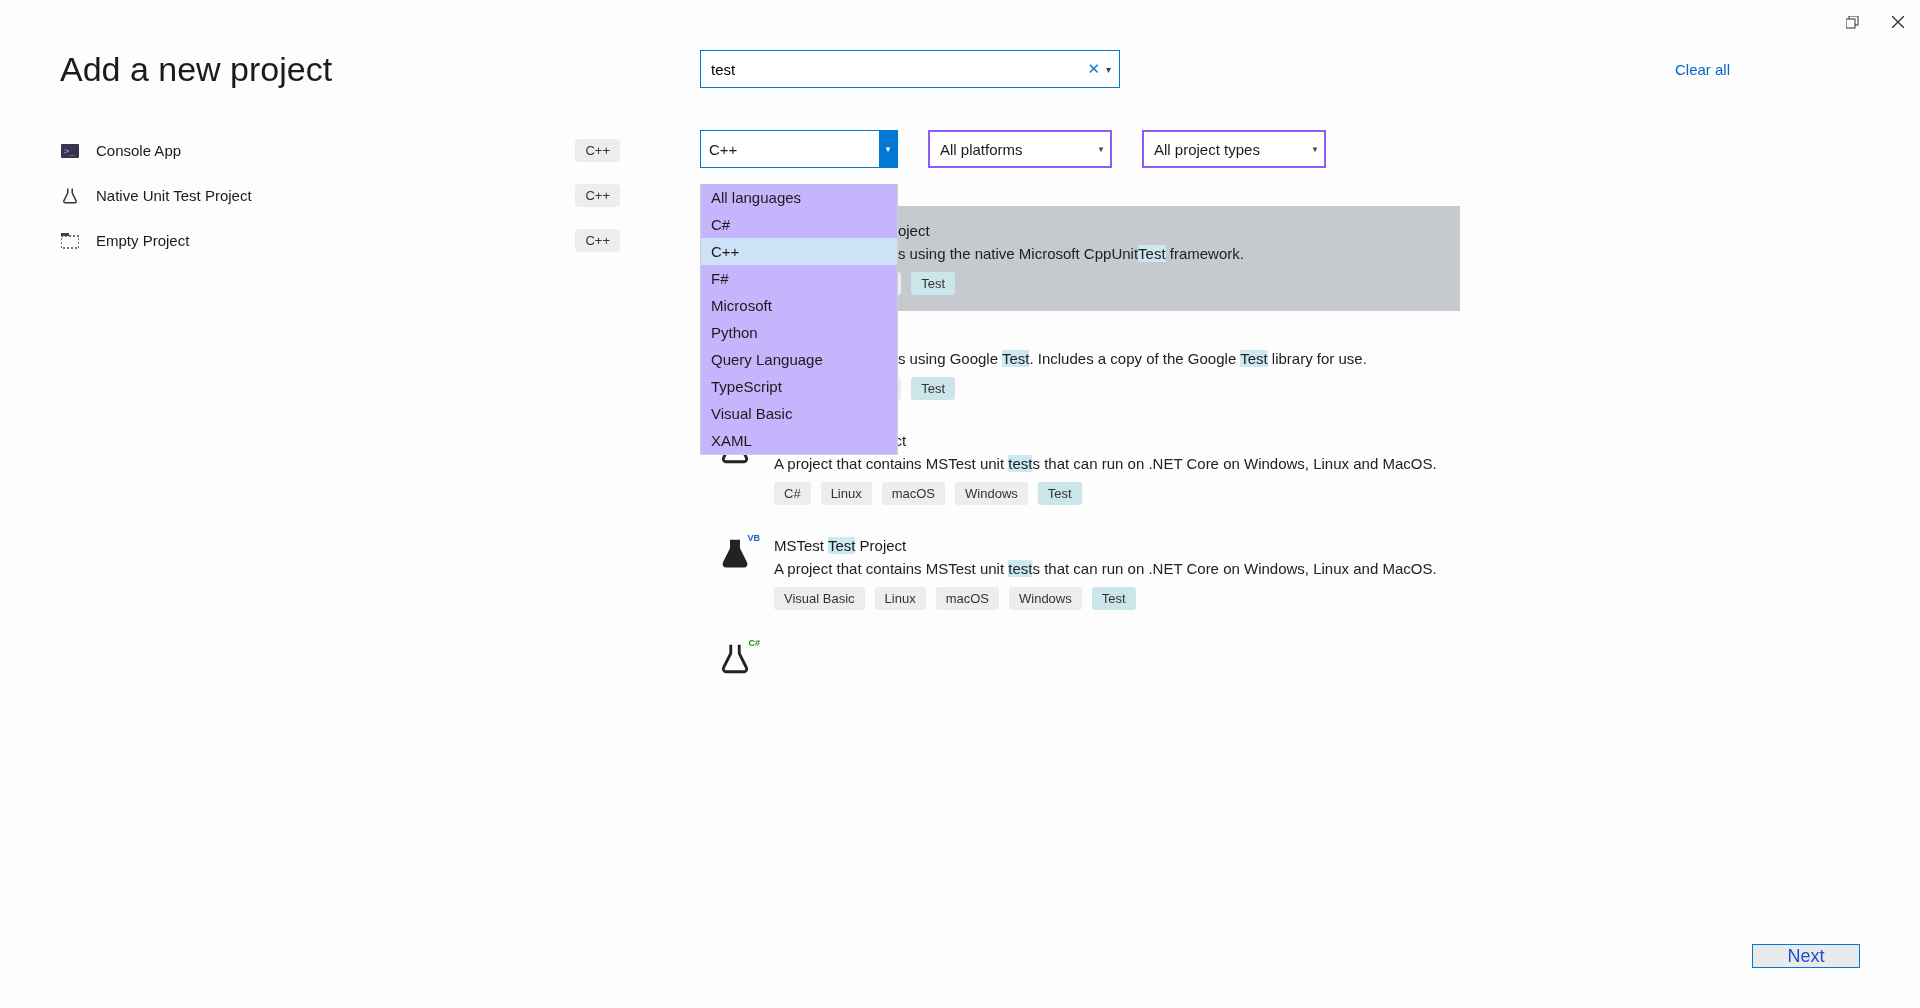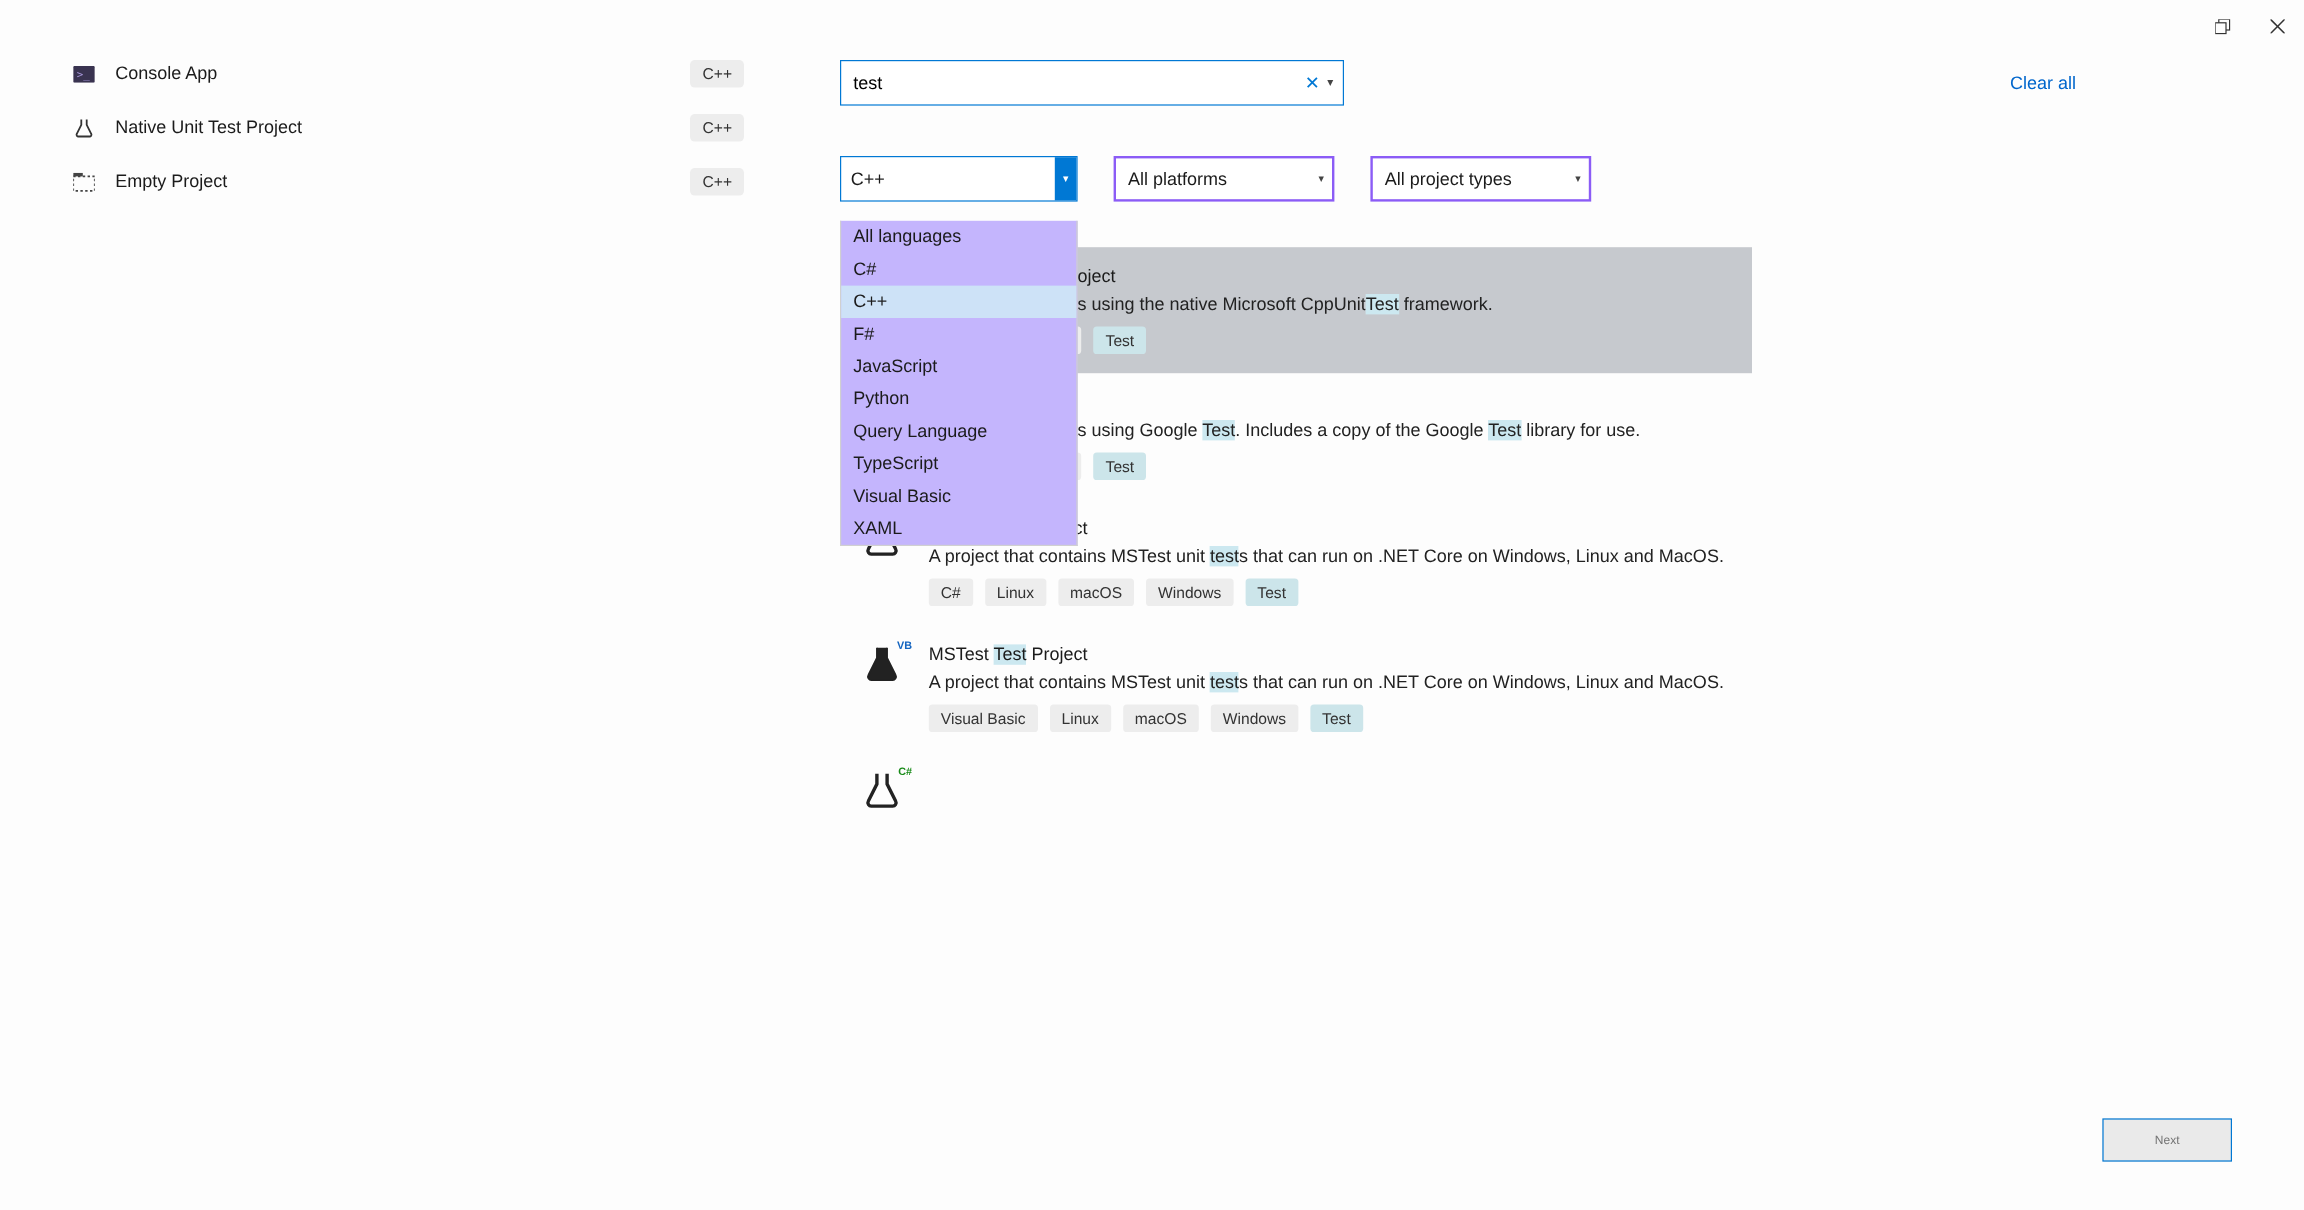--- a/index.html
+++ b/index.html
@@ -164,25 +164,25 @@
   padding-top: 8px;
   font-size: 15px; color: #444;
   width: 760px;
 }
 
 .footer {
   position: absolute;
   bottom: 40px; right: 60px;
 }
 .next-btn {
-  width: 108px; height: 36px;
+  width: 108px; height: 24px;
   border: 1px solid #0078d4;
   background: #eaeaea;
-  font-size: 10px;
-  color: #737373;
+  font-size: 18px;
+  color: #1d4ed8;
 }
 
 
 svg { display: block; }
 </style>
 </head>
 <body>
 
 <div class="titlebar">
   <div class="tb-btn">
@@ -195,20 +195,21 @@
     <svg width="12" height="12" viewBox="0 0 12 12">
       <line x1="0" y1="0" x2="12" y2="12" stroke="#333" stroke-width="1.3"></line>
       <line x1="12" y1="0" x2="0" y2="12" stroke="#333" stroke-width="1.3"></line>
     </svg>
   </div>
 </div>
 
 <div class="main">
 
   <div class="left-col">
+    <h1 class="page-title">Add a new project</h1>
     <div class="recent-list">
 
       <div class="recent-item">
         <span class="recent-icon">
           <svg width="18" height="14" viewBox="0 0 18 14">
               <rect width="18" height="14" rx="1" fill="#393350"></rect>
               <text x="3" y="10" font-size="9" fill="#a9d" font-family="monospace">&gt;_</text>
             </svg>
         </span>
         <span class="recent-name">Console App</span>
@@ -252,21 +253,21 @@
 
       <div class="filter-combo language">
         <span class="combo-text">C++</span>
         <span class="combo-arrow">▾</span>
 
         <div class="lang-dropdown">
           <div class="lang-opt">All languages</div>
           <div class="lang-opt">C#</div>
           <div class="lang-opt selected">C++</div>
           <div class="lang-opt">F#</div>
-          <div class="lang-opt">JavaScript</div>
+          <div class="lang-opt">Microsoft</div>
           <div class="lang-opt">Python</div>
           <div class="lang-opt">Query Language</div>
           <div class="lang-opt">TypeScript</div>
           <div class="lang-opt">Visual Basic</div>
           <div class="lang-opt">XAML</div>
         </div>
       </div>
 
       <div class="filter-combo">
         <span class="combo-text">All platforms</span>

